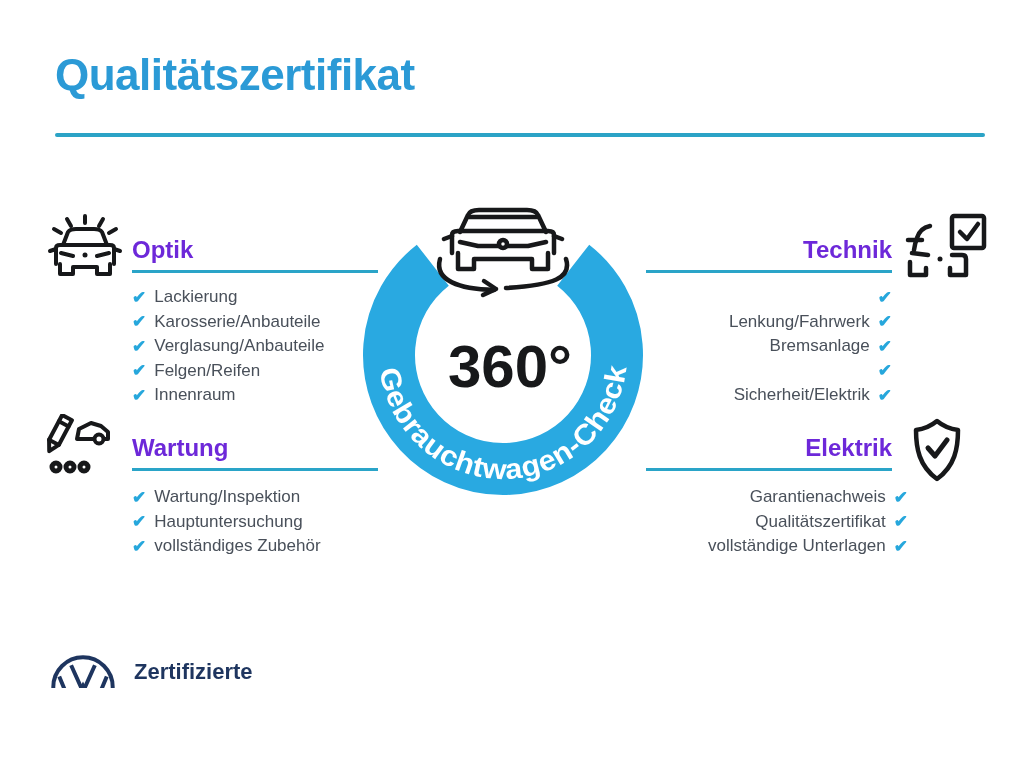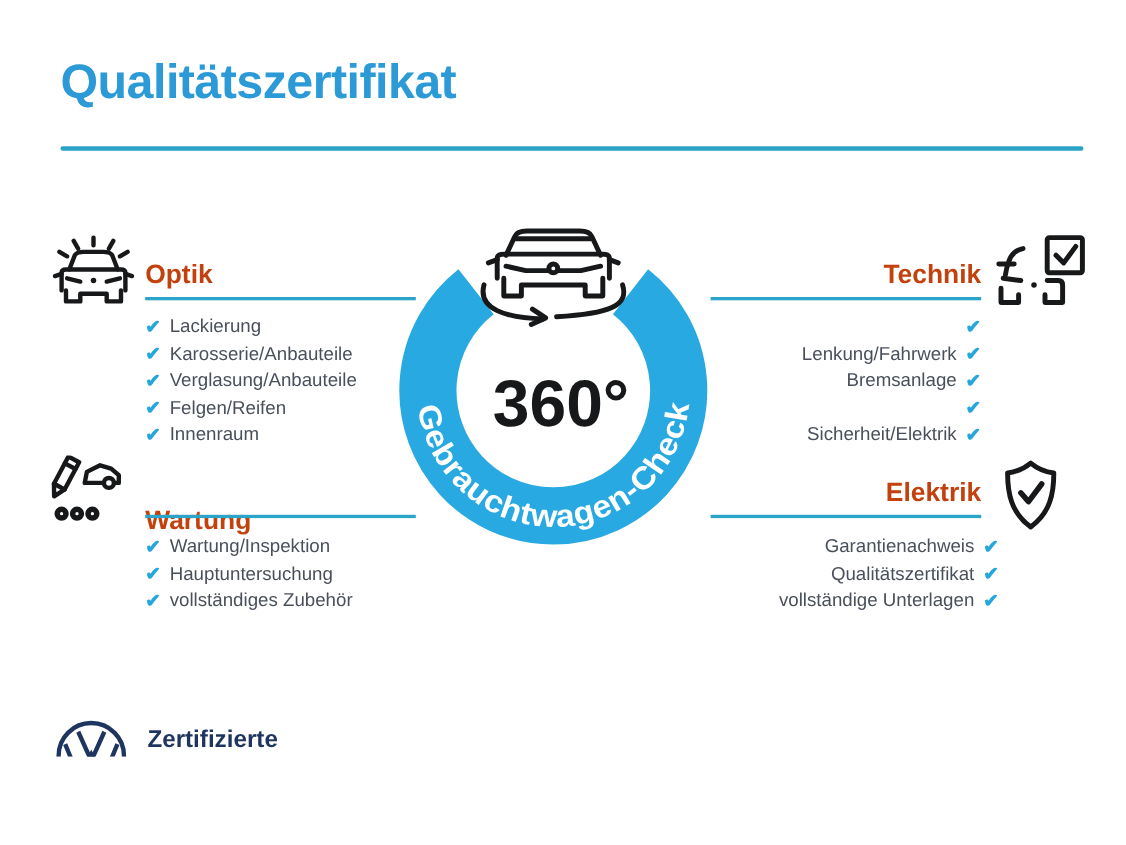--- a/index.html
+++ b/index.html
@@ -7,21 +7,21 @@
   .canvas {
     position:relative; width:1024px; height:688px; background:#ffffff;
     font-family:"Liberation Sans", sans-serif; overflow:hidden;
   }
   .page-title {
     position:absolute; left:55px; top:50px;
     font-size:44px; font-weight:bold; letter-spacing:-0.5px; color:#2b9ad6;
   }
   .top-rule { position:absolute; left:55px; top:133px; width:930px; height:4px; background:#2ba3c6; border-radius:2px; }
 
-  .section-title { position:absolute; font-size:24px; font-weight:bold; color:#c2410c; }
+  .section-title { position:absolute; font-size:24px; font-weight:bold; color:#6d28d9; }
   .section-title.right { }
   .section-rule { position:absolute; width:246px; height:3px; background:#2aa4c8; }
 
   .check-list { position:absolute; display:flex; flex-direction:column; }
   .check-row { display:flex; align-items:center; height:24.5px; }
   .check-row.right { justify-content:flex-end; }
   .check-mark { color:#26a7dc; font-size:17px; font-weight:bold; line-height:1; }
   .check-row .check-mark { margin-right:8px; }
   .check-row.right .check-mark { margin-right:0; margin-left:8px; }
   .check-label { font-size:17px; color:#49505a; }
@@ -149,21 +149,21 @@
         <path d="M 10 9 L 21 9"></path>
         <path d="M 10 30 L 15.5 40 L 21 30"></path>
       </g>
       <path d="M 33 25 L 35 15 L 47 9 L 57 12 L 64 18 L 64 25 L 60 25 M 50 25 L 33 25"></path>
       <circle cx="55" cy="25" r="4.5"></circle>
       <circle cx="12" cy="53" r="4" stroke-width="5"></circle>
       <circle cx="26" cy="53" r="4" stroke-width="5"></circle>
       <circle cx="40" cy="53" r="4" stroke-width="5"></circle>
     </svg>
   </div>
-  <div class="section-title" style="left:132px; top:460px;text-align:center;">Wartung</div>
+  <div class="section-title" style="left:132px; top:434px;text-align:center;">Wartung</div>
   <div class="section-rule" style="left:132px; top:468px;"></div>
   <div class="check-list" style="left:132px; top:485px;">
     <div class="check-row">
         <span class="check-mark">✔</span>
         <span class="check-label">Wartung/Inspektion</span>
       </div>
     <div class="check-row">
         <span class="check-mark">✔</span>
         <span class="check-label">Hauptuntersuchung</span>
       </div>

